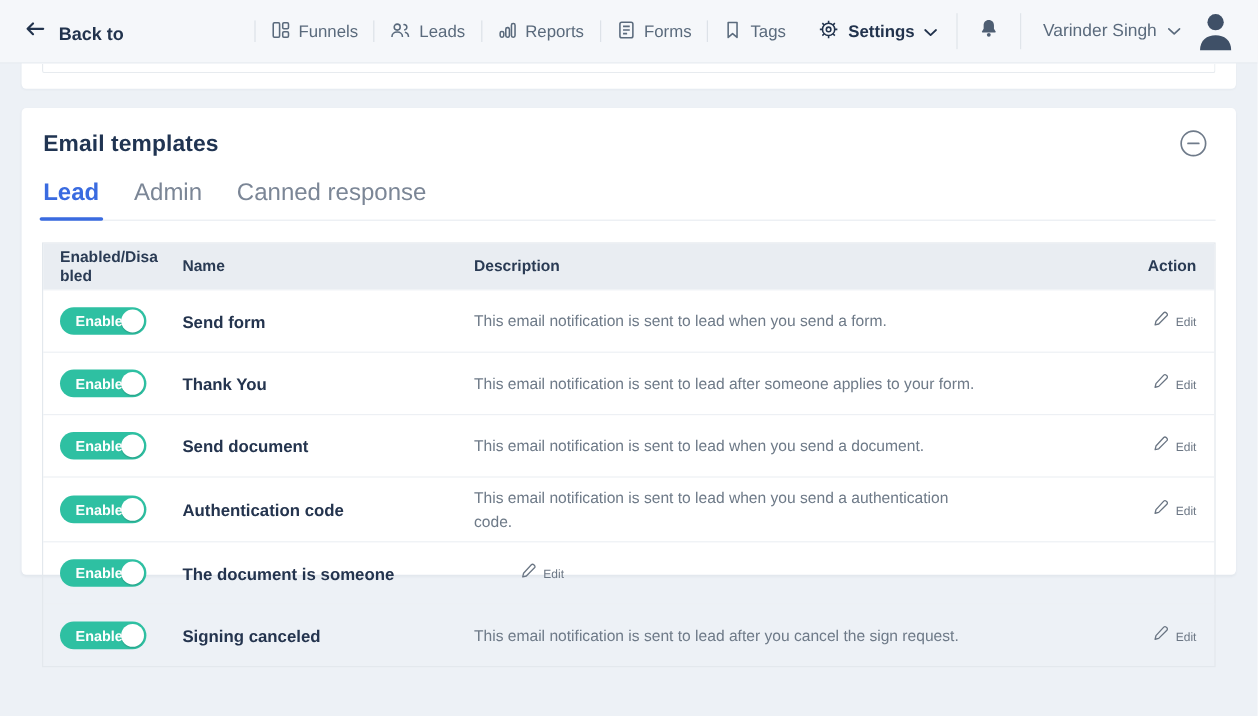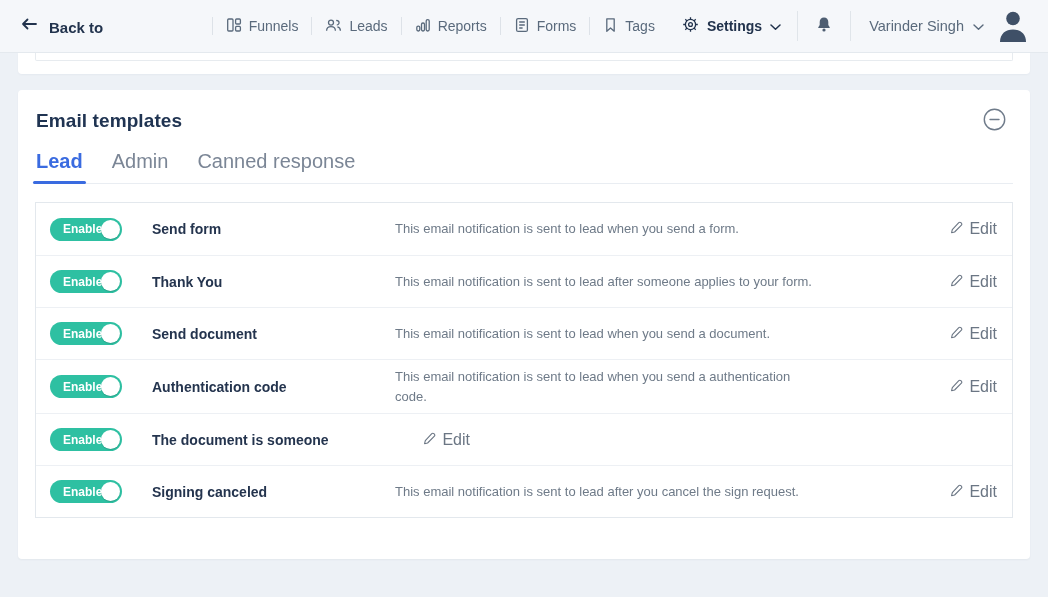--- a/index.html
+++ b/index.html
@@ -36,21 +36,21 @@
     box-shadow:0 1px 2px rgba(33,51,77,0.04);
   }
   .fragment-inner {
     position:absolute; top:0; left:17px; right:17px; height:8px;
     border:1px solid #e7ebef; border-top:none; border-radius:0 0 2px 2px;
   }
   .page-gap { height:16px; }
   
   .card {
     margin:0 18px; background:#ffffff; border-radius:4px;
-    padding:13px 17px 16px; height:469px;
+    padding:13px 17px 16px; height:389px;
     box-shadow:0 1px 2px rgba(33,51,77,0.05);
   }
   .title-row { display:flex; align-items:center; justify-content:space-between; padding:6px 1px 0 1px; }
   .page-title { font-size:19px; font-weight:bold; color:#203452; letter-spacing:.1px; }
   .collapse-btn { width:24px; height:24px; display:flex; align-items:center; justify-content:center;
                   cursor:pointer; background:none; border:none; margin-right:6px; }
   
   .tabs { display:flex; margin-top:17px; border-bottom:1px solid #e9edf2; padding:0 1px; }
   .tab { font-size:20px; color:#7b8696; padding:0 0 10px 0; margin-right:29px;
          cursor:pointer; position:relative; }
@@ -76,21 +76,21 @@
   .toggle {
     width:72px; height:23px; border-radius:12px; background:#2ec0a2;
     position:relative; display:flex; align-items:center; cursor:pointer;
   }
   .toggle-label { color:#ffffff; font-size:12px; font-weight:bold; padding-left:13px; }
   .knob {
     position:absolute; right:2px; top:2px; width:19px; height:19px;
     border-radius:50%; background:#ffffff; box-shadow:0 1px 1px rgba(0,0,0,.15);
   }
   
-  .edit-link { display:inline-flex; align-items:center; gap:6px; font-size:16px;
+  .edit-link { display:inline-flex; align-items:flex-end; gap:6px; font-size:10px;
                color:#6b7684; cursor:pointer; }
 </style>
 </head>
 <body>
 
 <div class="navbar">
   <div class="back">
     <span>
       <svg width="18" height="16" viewBox="0 0 18 16">
           <path d="M16 8 H3 M7.5 3.5 L3 8 l4.5 4.5" fill="none" stroke="#22334d" stroke-width="1.8" stroke-linecap="round" stroke-linejoin="round"></path>
@@ -226,20 +226,26 @@
   </div>
 
   <div class="tabs">
     <div class="tab active">Lead</div>
     <div class="tab">Admin</div>
     <div class="tab">Canned response</div>
   </div>
 
   <div class="table-box">
 
+    <div class="thead">
+      <div class="hcell c1"><span>Enabled/Disabled</span></div>
+      <div class="hcell c2">Name</div>
+      <div class="hcell c3">Description</div>
+      <div class="hcell c4">Action</div>
+    </div>
 
     <div class="trow">
       <div class="c1">
           <div class="toggle">
         <span class="toggle-label">Enabled</span>
         <span class="knob"></span>
       </div>
         </div>
       <div class="c2 tname">Send form</div>
       <div class="c3">

